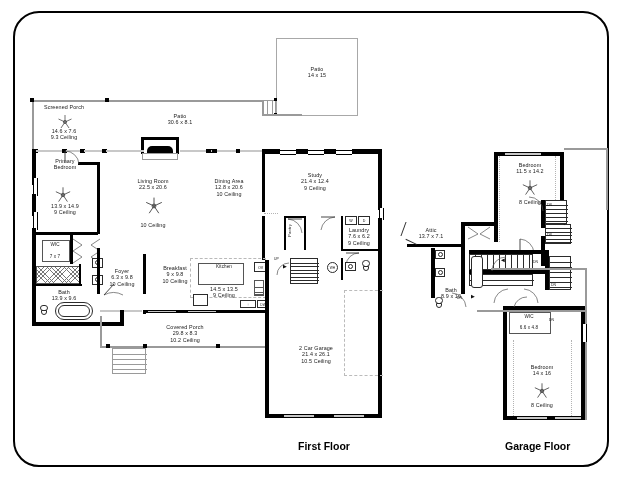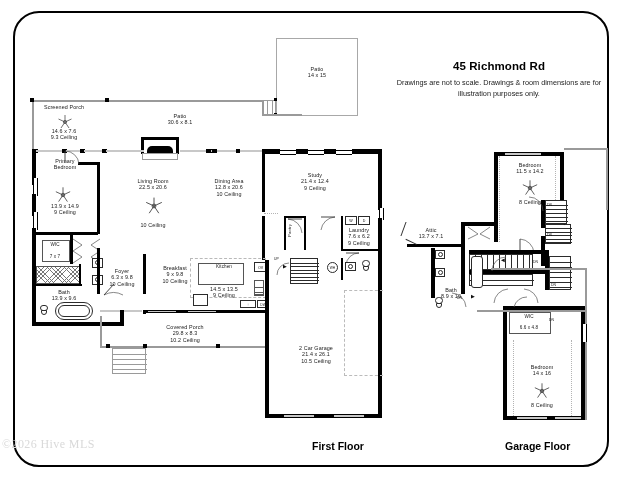--- a/index.html
+++ b/index.html
@@ -75,24 +75,20 @@
     background-image:repeating-linear-gradient(0deg,#555 0 .5px,transparent .5px 2.4px);}
   .window{position:absolute;background:#fff;border-top:.8px solid #000;border-bottom:.8px solid #000;}
   .windowv{position:absolute;background:#fff;border-left:.8px solid #000;border-right:.8px solid #000;}
 </style>
 </head>
 <body>
 
 <div id="page">
   <div id="frame"></div>
 
-  <div id="title">
-    <div class="addr">45 Richmond Rd</div>
-    <div class="note">Drawings are not to scale. Drawings &amp; room dimensions are for illustration purposes only.</div>
-  </div>
 
   <div class="abs" id="first-floor" style="left:0;top:0;width:400px;height:440px;">
 
     <div class="abs" style="left:276px;top:38px;width:82px;height:78px;border:1.1px solid #a8a8a8;"></div>
     <div class="lbl" style="left:277px;top:66px;width:80px;">
       <span class="ln">Patio</span>
       <span class="ln">14 x 15</span>
     </div>
 
     <div class="stairg" style="left:262px;top:100px;width:14px;height:15px;">
@@ -388,21 +384,21 @@
     <div class="wall" style="left:265px;top:414px;width:117px;height:4px;"></div>
     <div class="wallgl" style="left:284px;top:415px;width:30px;height:2px;"></div>
     <div class="wallgl" style="left:334px;top:415px;width:30px;height:2px;"></div>
     <div class="dashbox" style="left:344px;top:290px;width:38px;height:84px;border-left:1px dashed #bbb;border-top:1px dashed #bbb;border-bottom:1px dashed #bbb;border-right:none;"></div>
     <div class="lbl" style="left:276px;top:345px;width:80px;">
       <span class="ln">2 Car Garage</span>
       <span class="ln">21.4 x 26.1</span>
       <span class="ln">10.5 Ceiling</span>
     </div>
 
-    <div class="floorlbl" style="left:312px;top:440px;">First Floor</div>
+    <div class="floorlbl" style="left:298px;top:440px;">First Floor</div>
   </div>
 
   <div class="abs" id="second-floor" style="left:395px;top:0;width:226px;height:440px;">
 
     <div class="wall" style="left:99px;top:152px;width:70px;height:4px;"></div>
     <div class="wallgl" style="left:110px;top:153px;width:36px;height:2px;"></div>
     <div class="wall" style="left:99px;top:152px;width:4px;height:90px;"></div>
     <div class="wall" style="left:165px;top:152px;width:4px;height:56px;"></div>
     <div class="wallg" style="left:169px;top:148px;width:44px;height:1.6px;"></div>
     <div class="wallg" style="left:211px;top:148px;width:1.6px;height:62px;"></div>
@@ -580,14 +576,13 @@
       </svg>
     </div>
     <div class="lbl" style="left:114px;top:402px;width:66px;">
       <span class="ln">8 Ceiling</span>
     </div>
     <div class="dirlbl" style="left:154px;top:318px;">DN</div>
 
     <div class="floorlbl" style="left:110px;top:440px;">Garage Floor</div>
   </div>
 
-  <div id="wm">©2026 Hive MLS</div>
 </div>
 
 </body></html>

